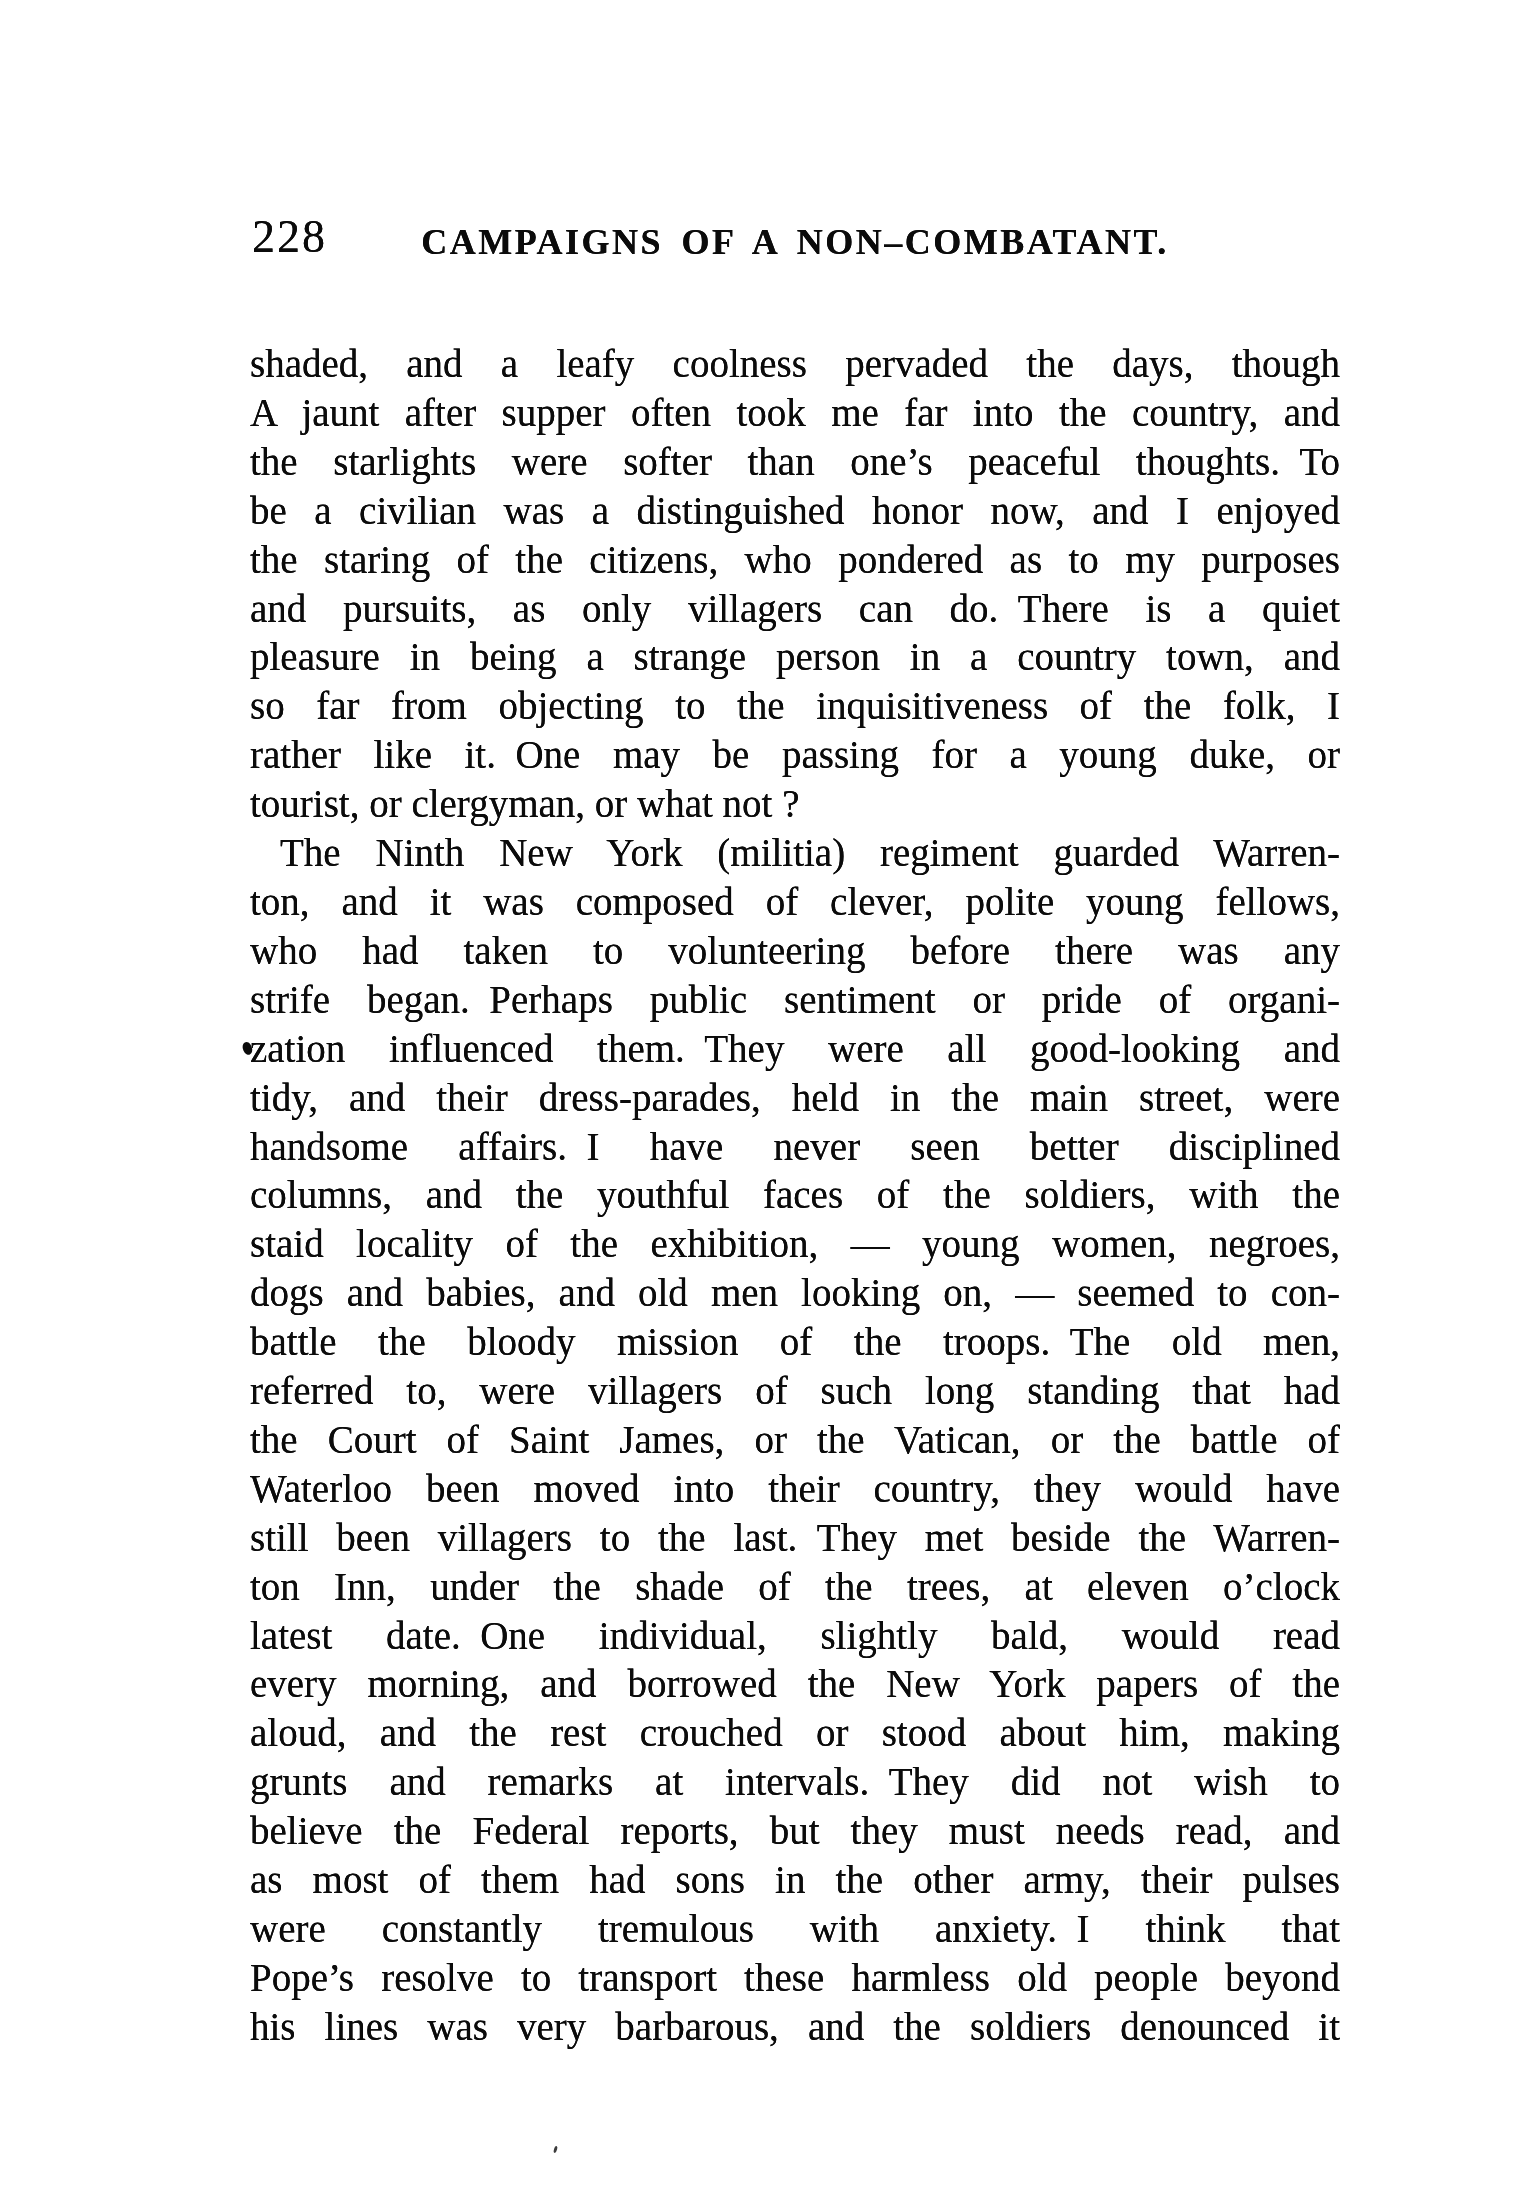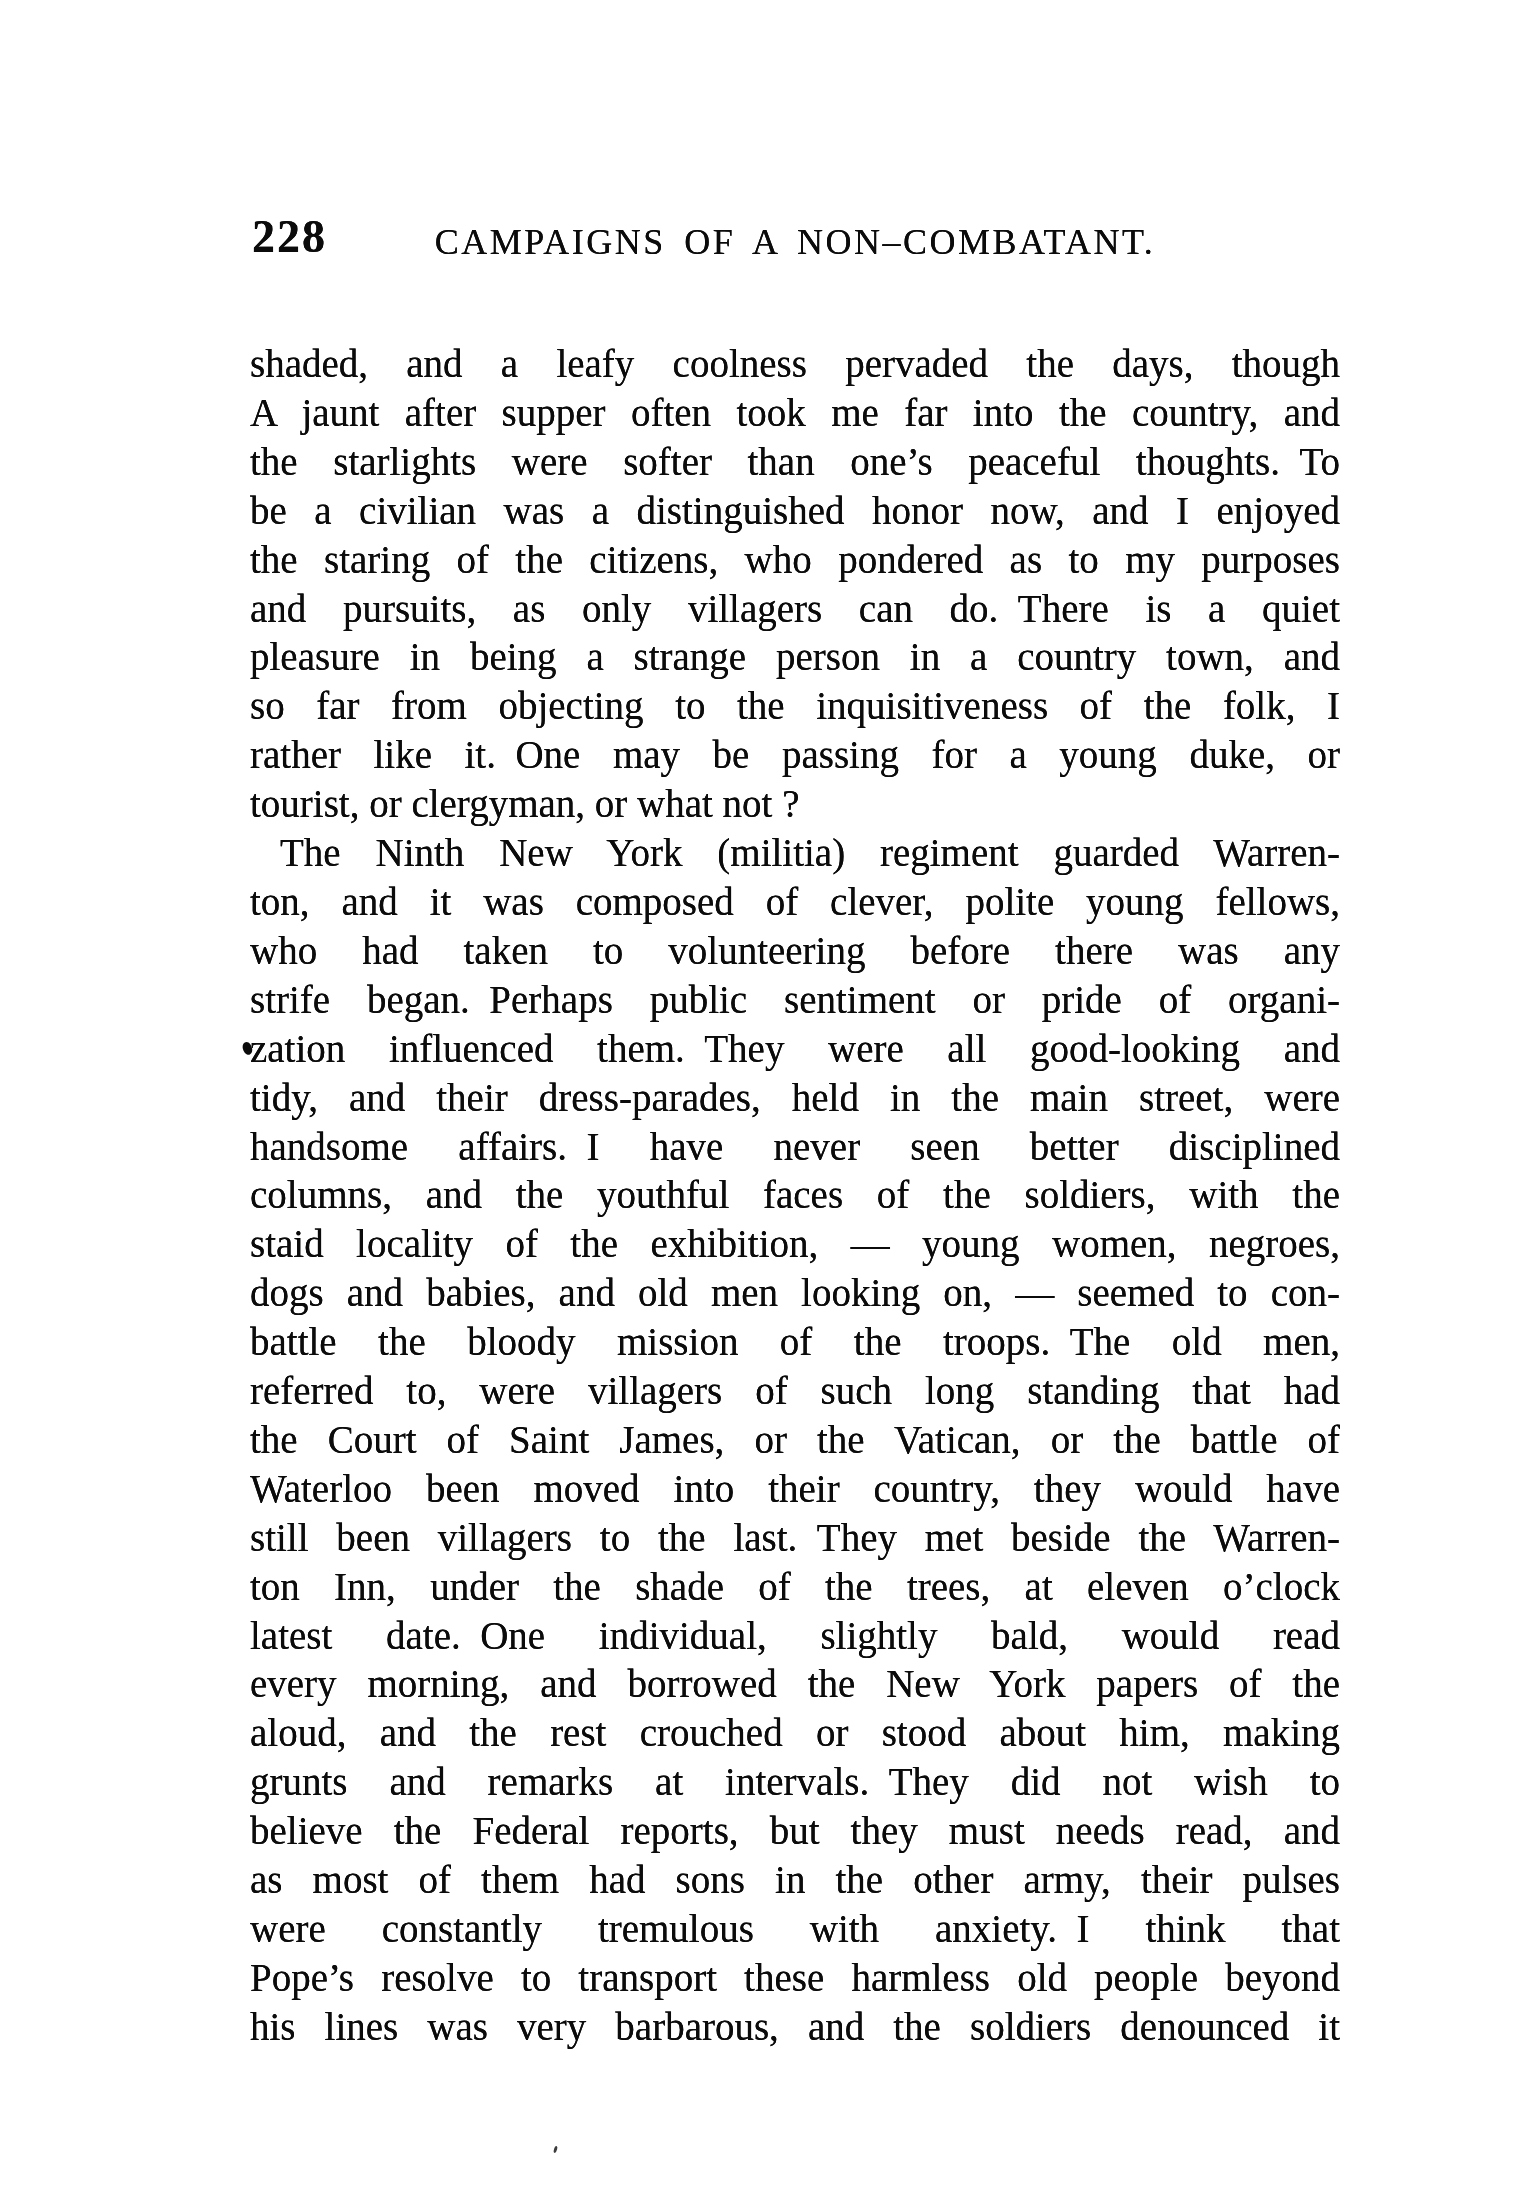--- a/index.html
+++ b/index.html
@@ -15,33 +15,33 @@
     color: #0b0b0b;
     font-family: "Liberation Serif", "DejaVu Serif", serif;
     overflow: hidden;
   }
   .page-number {
     position: absolute;
     left: 252px;
     top: 214px;
     font-size: 46px;
     line-height: 1;
-    font-weight: 700;
+    font-weight: 400;
     letter-spacing: 2px;
     text-shadow: 0 0 0.6px currentColor;
   }
   .head-title {
     position: absolute;
     left: 250px;
     top: 224px;
     width: 1090px;
     text-align: center;
     font-size: 36px;
     line-height: 1;
-    font-weight: 400;
+    font-weight: 700;
     letter-spacing: 2.5px;
     word-spacing: 7px;
     text-shadow: 0 0 0.6px currentColor;
     white-space: nowrap;
   }
   .text-block {
     position: absolute;
     left: 250px;
     top: 300px;
     width: 1090px;

